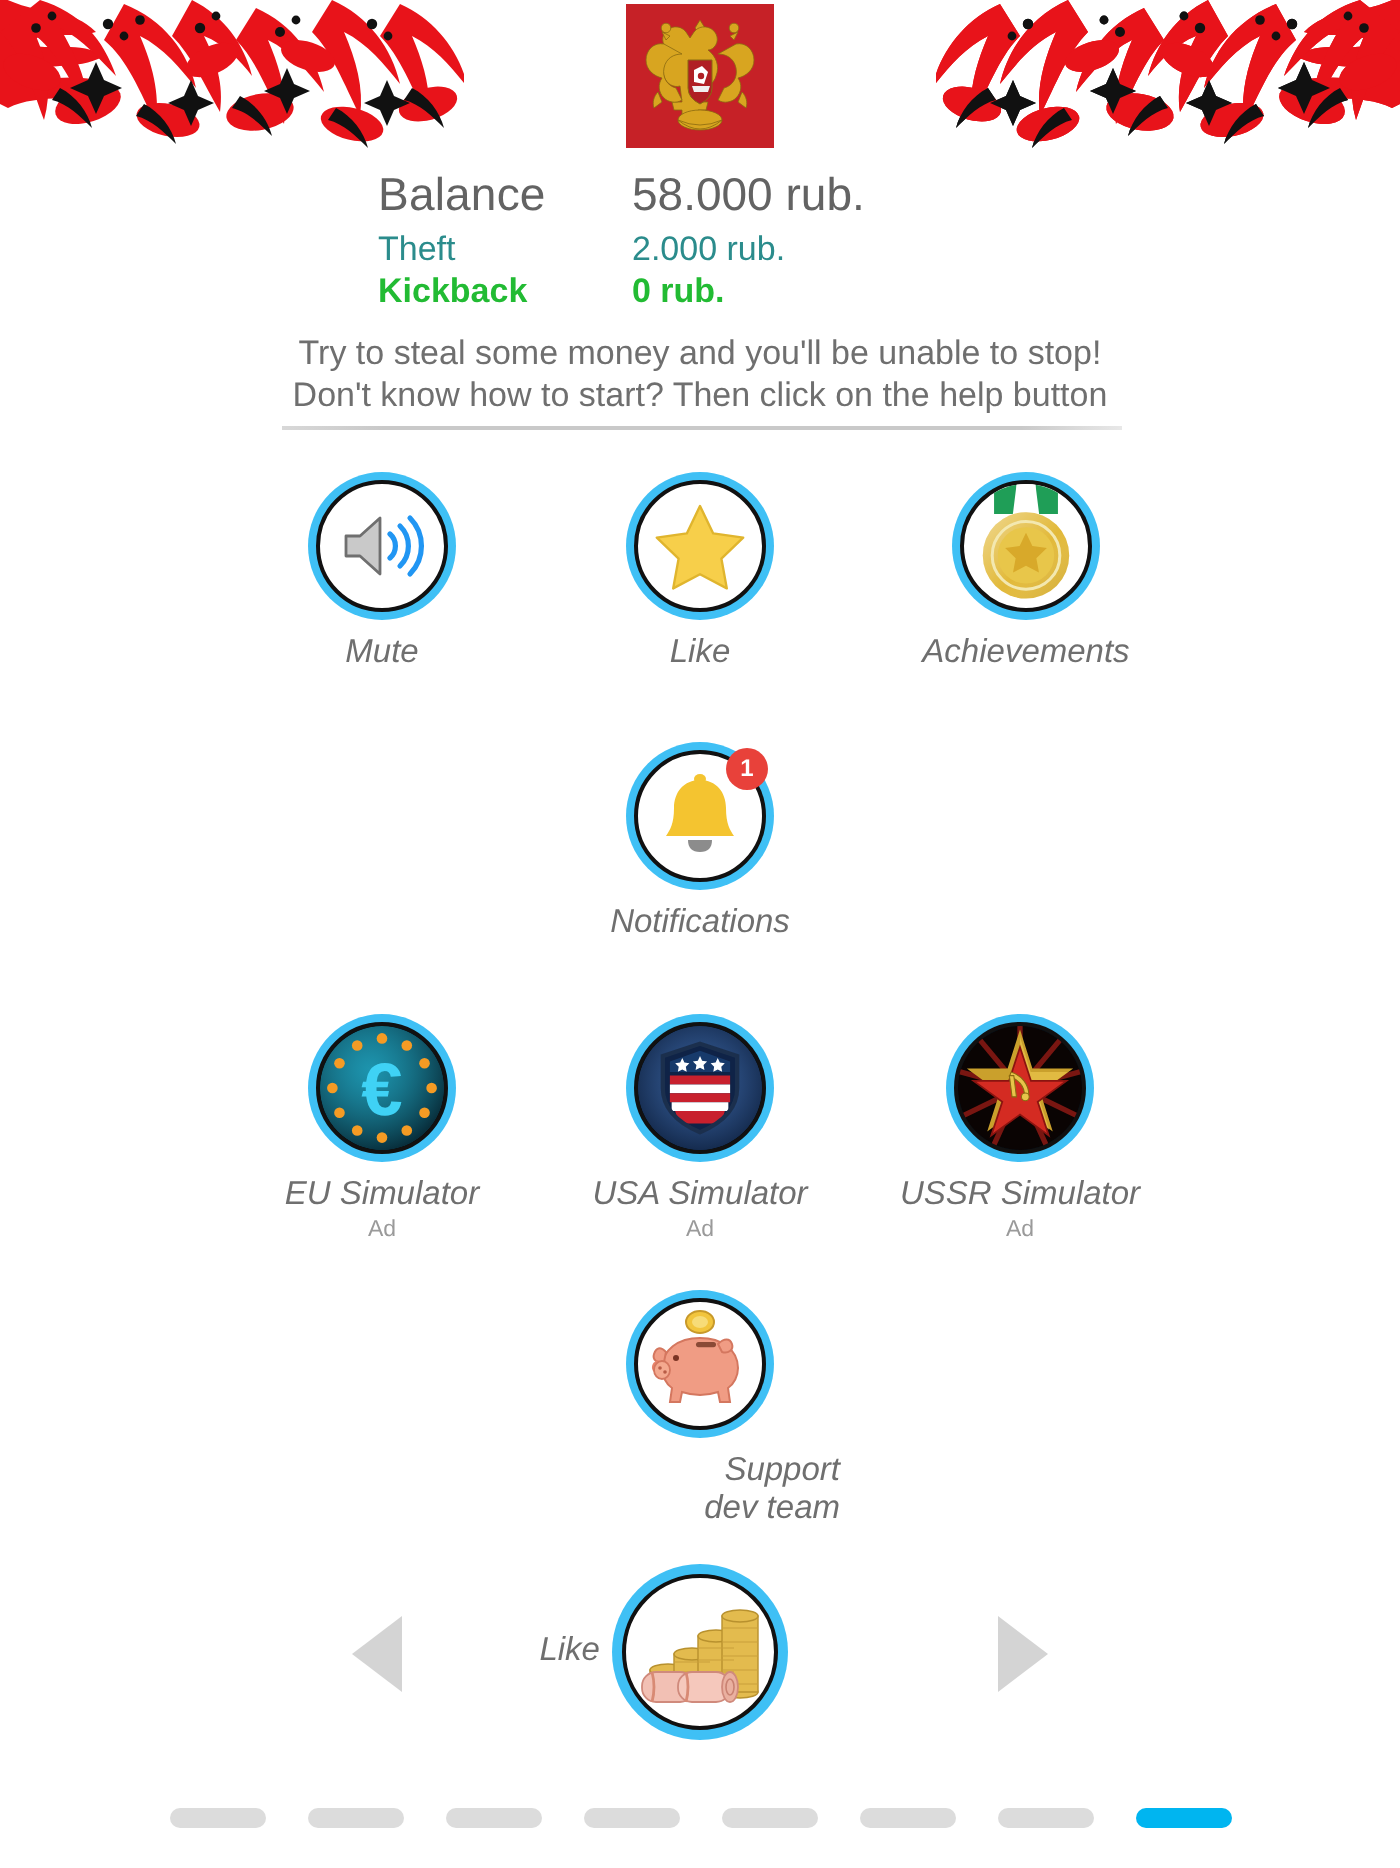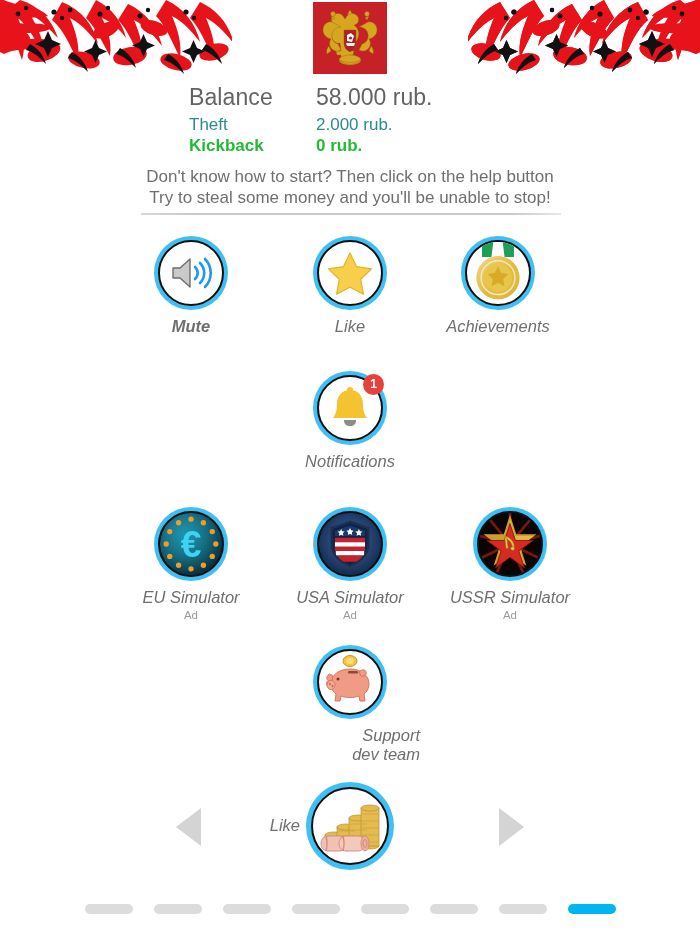--- a/index.html
+++ b/index.html
@@ -293,26 +293,26 @@
     <span class="stat-label">Theft</span>
     <span class="stat-value">2.000 rub.</span>
   </div>
   <div class="stat-row row-kickback">
     <span class="stat-label">Kickback</span>
     <span class="stat-value">0 rub.</span>
   </div>
 </div>
 
 <div id="hint">
+  <div>Try to steal some money and you'll be unable to stop!</div>
   <div>Don't know how to start? Then click on the help button</div>
-  <div>Try to steal some money and you'll be unable to stop!</div>
 </div>
 <div id="divider"></div>
 
-<div class="btn" style="left:121px; top:236px;font-weight:bold;">
+<div class="btn" style="left:121px; top:236px;">
   <div class="disc">
     <div class="disc-inner">
       <svg width="48" height="40" viewBox="0 0 48 40">
         <path d="M6 15 h7 l10 -9 v28 l-10 -9 H6 Z" fill="#c9c9c9" stroke="#6f6f6f" stroke-width="1.4" stroke-linejoin="round"></path>
         <g fill="none" stroke="#2196f3" stroke-width="2.6" stroke-linecap="round">
           <path d="M28 14 a8 8 0 0 1 0 12"></path>
           <path d="M33 10 a14 14 0 0 1 0 20"></path>
           <path d="M38 6 a20 20 0 0 1 0 28"></path>
         </g>
       </svg>
@@ -325,21 +325,21 @@
   <div class="disc">
     <div class="disc-inner">
       <svg width="46" height="44" viewBox="0 0 46 44">
         <path d="M23 2 l6.6 13.7 l15 2.1 l-10.9 10.5 l2.7 14.9 L23 36.1 L9.6 43.2 l2.7 -14.9 L1.4 17.8 l15 -2.1 Z" fill="#f7cf4a" stroke="#e0b52e" stroke-width="1.2" stroke-linejoin="round"></path>
       </svg>
     </div>
   </div>
   <div class="caption">Like</div>
 </div>
 
-<div class="btn" style="left:428px; top:236px;">
+<div class="btn" style="left:443px; top:236px;">
   <div class="disc">
     <div class="disc-inner">
       <svg width="66" height="66" viewBox="0 0 66 66">
         <path d="M16 0 h12 l-2 16 h-10 Z" fill="#1f9e57"></path>
         <path d="M38 0 h12 l0 16 h-10 Z" fill="#1f9e57"></path>
         <path d="M28 0 h10 l0 14 h-10 Z" fill="#ffffff"></path>
         <circle cx="33" cy="38" r="23" fill="#e2b939"></circle>
         <circle cx="33" cy="38" r="23" fill="url(#medalgrad)"></circle>
         <circle cx="33" cy="38" r="18" fill="none" stroke="#f3e8b0" stroke-width="1.6"></circle>
         <circle cx="33" cy="38" r="15" fill="#e8c64a"></circle>

